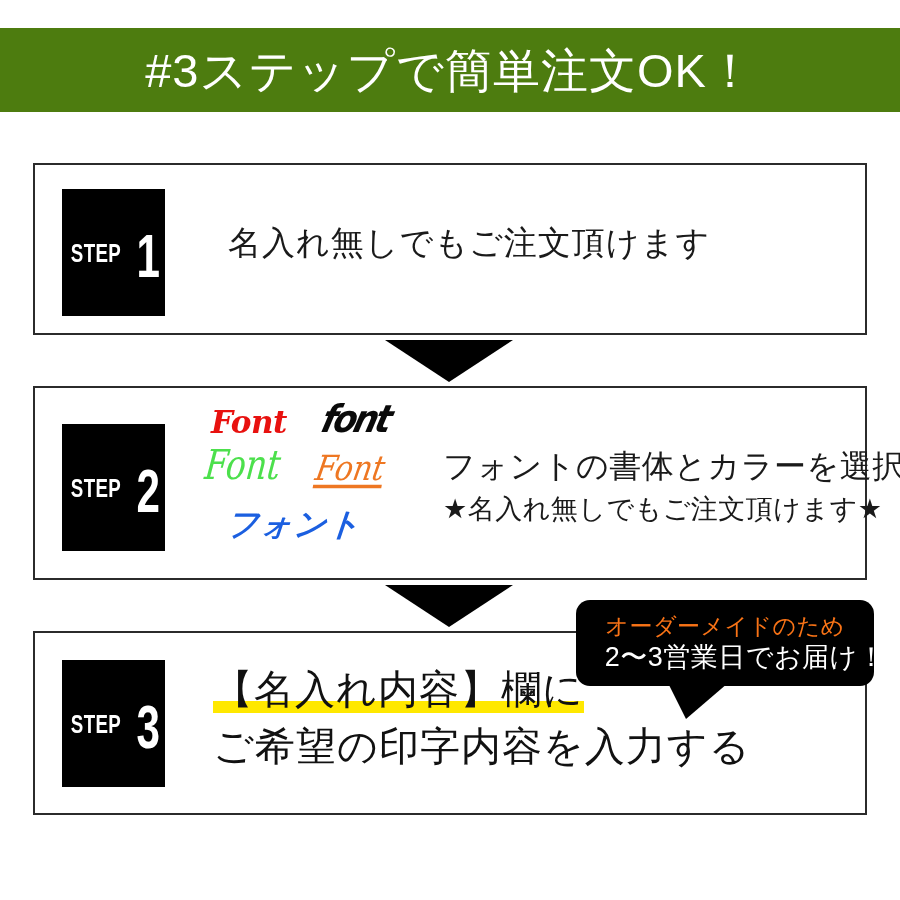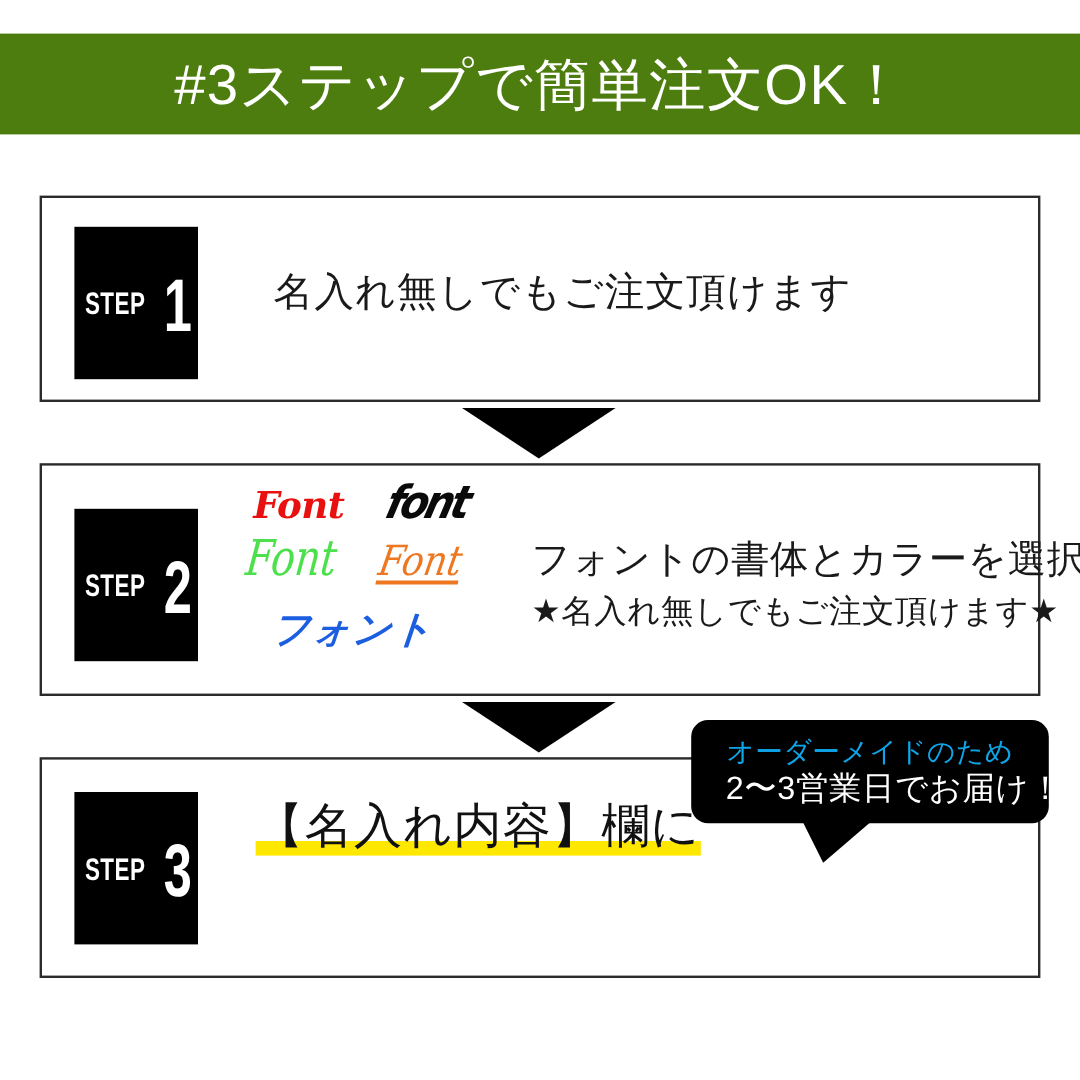--- a/index.html
+++ b/index.html
@@ -225,21 +225,21 @@
     height: 86px;
     background: #000000;
     border-radius: 14px;
     display: flex;
     flex-direction: column;
     align-items: center;
     justify-content: center;
     box-sizing: border-box;
   }
   .bubble-line-1 {
-    color: #0ea5e9;
+    color: #f97316;
     font-size: 23px;
     letter-spacing: 0.5px;
     line-height: 1.15;
     white-space: nowrap;
   }
   .bubble-line-2 {
     color: #ffffff;
     font-size: 27px;
     letter-spacing: 0.5px;
     line-height: 1.15;
@@ -297,20 +297,21 @@
 
 <div class="arrow-down" id="arrow-2"></div>
 
 <div class="step-box" id="step-box-3">
   <div class="step-badge">
     <span class="step-badge-word">STEP</span>
     <span class="step-badge-num">3</span>
   </div>
   <div class="step3-lines">
     <div class="step3-line"><span class="hl">【名入れ内容】欄に</span></div>
+    <div class="step3-line">ご希望の印字内容を入力する</div>
   </div>
 </div>
 
 <div class="speech-bubble">
   <div class="bubble-line-1">オーダーメイドのため</div>
   <div class="bubble-line-2">2〜3営業日でお届け！</div>
 </div>
 <div class="bubble-tail"></div>
 
 </body></html>

